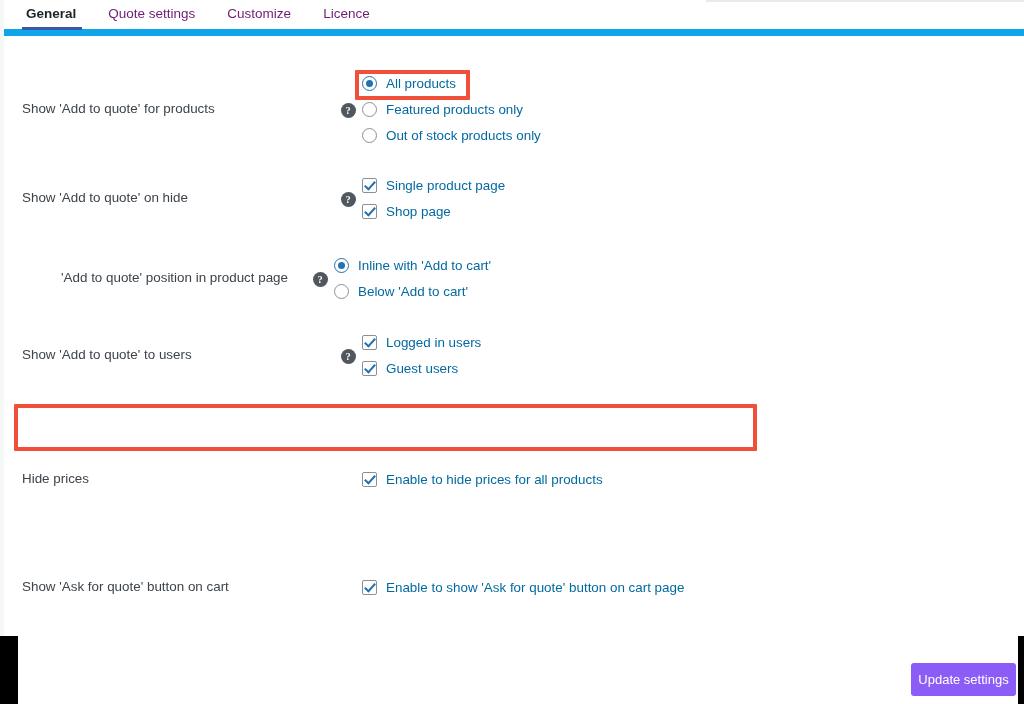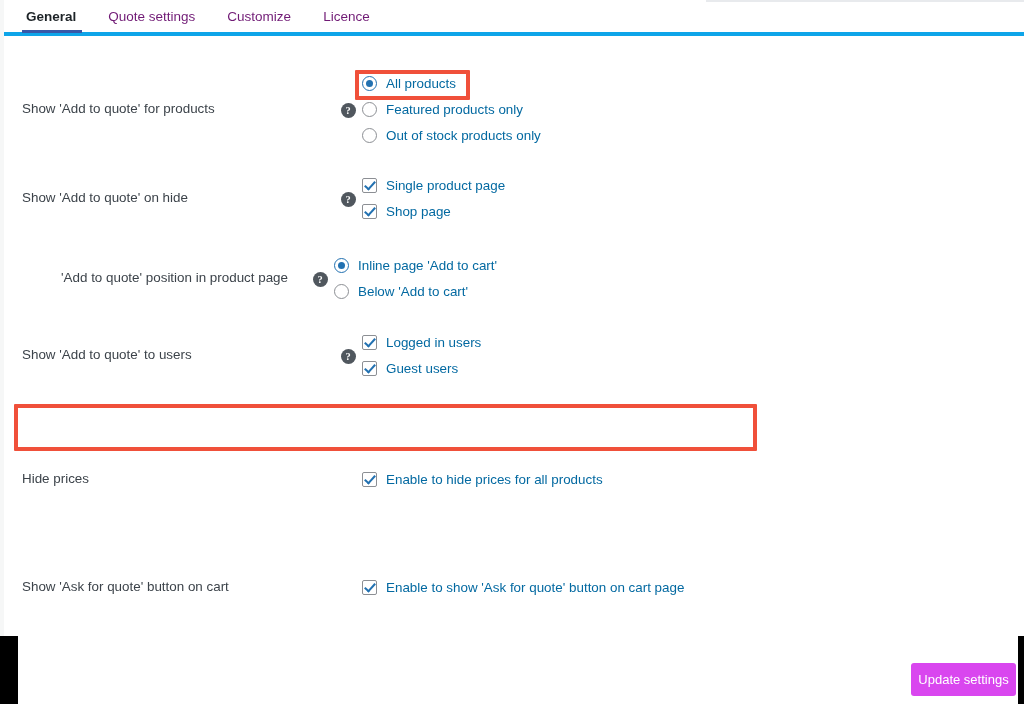--- a/index.html
+++ b/index.html
@@ -45,21 +45,21 @@
     left: 1018px; top: 636px;
     width: 6px; height: 68px;
     background: #000000;
   }
 
   
   .tabbar {
     position: absolute;
     left: 4px; top: 0;
     width: 1020px; height: 36px;
-    border-bottom: 4px solid #0ea5e9;
+    border-bottom: 7px solid #0ea5e9;
     box-sizing: border-box;
   }
   .tabs {
     display: flex;
     align-items: flex-end;
     height: 100%;
     padding-left: 18px;
     gap: 0px;
   }
   .tab {
@@ -200,21 +200,21 @@
     box-sizing: border-box;
     pointer-events: none;
     border-radius: 1px;
   }
 
   
   .update-btn {
     position: absolute;
     left: 911px; top: 663px;
     width: 105px; height: 33px;
-    background: #d946ef;
+    background: #8b5cf6;
     color: #ffffff;
     border: none;
     border-radius: 3px;
     font-size: 13px;
     font-family: "Liberation Sans", sans-serif;
     cursor: pointer;
     padding: 0;
   }
 </style>
 </head>
@@ -283,21 +283,21 @@
     </div>
 
     <div class="row" style="top:222px;">
       <div class="row-label indented">'Add to quote' position in product page</div>
       <div class="help-col">
         <div class="help-icon">?</div>
       </div>
       <div class="controls" style="gap:11px;">
         <label class="ctrl">
           <span class="radio checked"></span>
-          <span class="ctrl-text">Inline page 'Add to cart'</span>
+          <span class="ctrl-text">Inline with 'Add to cart'</span>
         </label>
         <label class="ctrl">
           <span class="radio"></span>
           <span class="ctrl-text">Below 'Add to cart'</span>
         </label>
       </div>
     </div>
 
     <div class="row" style="top:299px;">
       <div class="row-label">Show 'Add to quote' to users</div>

